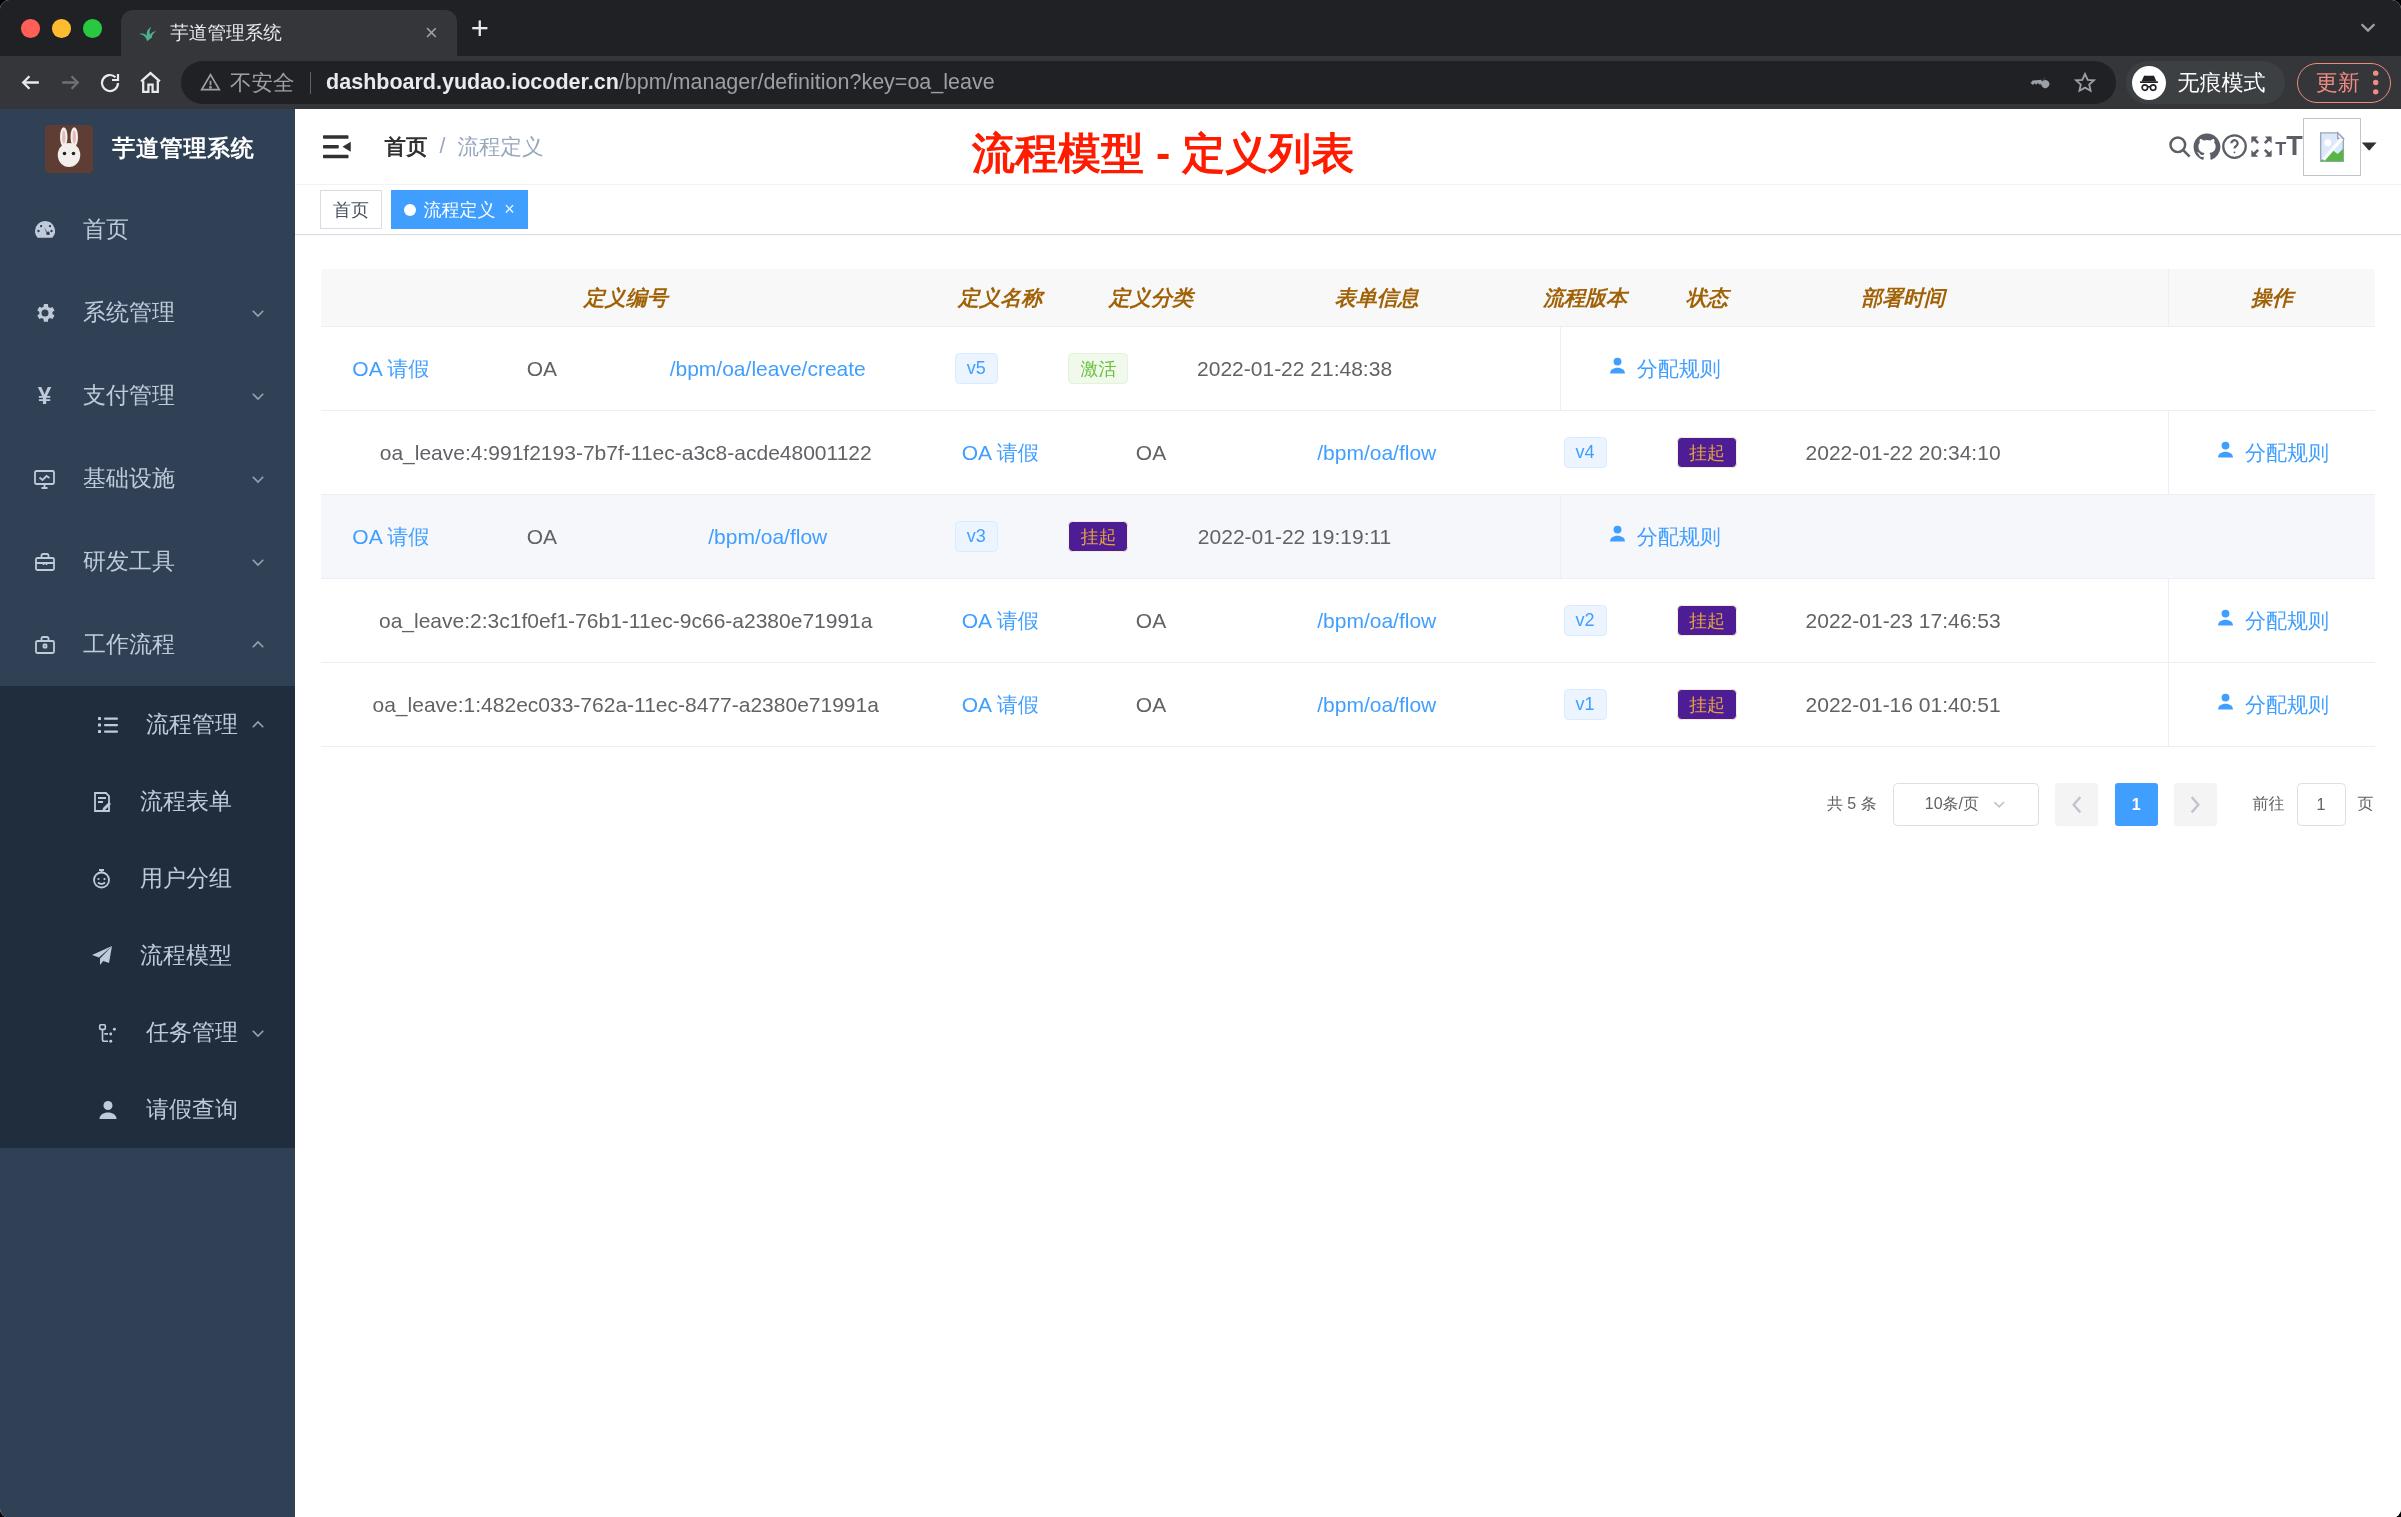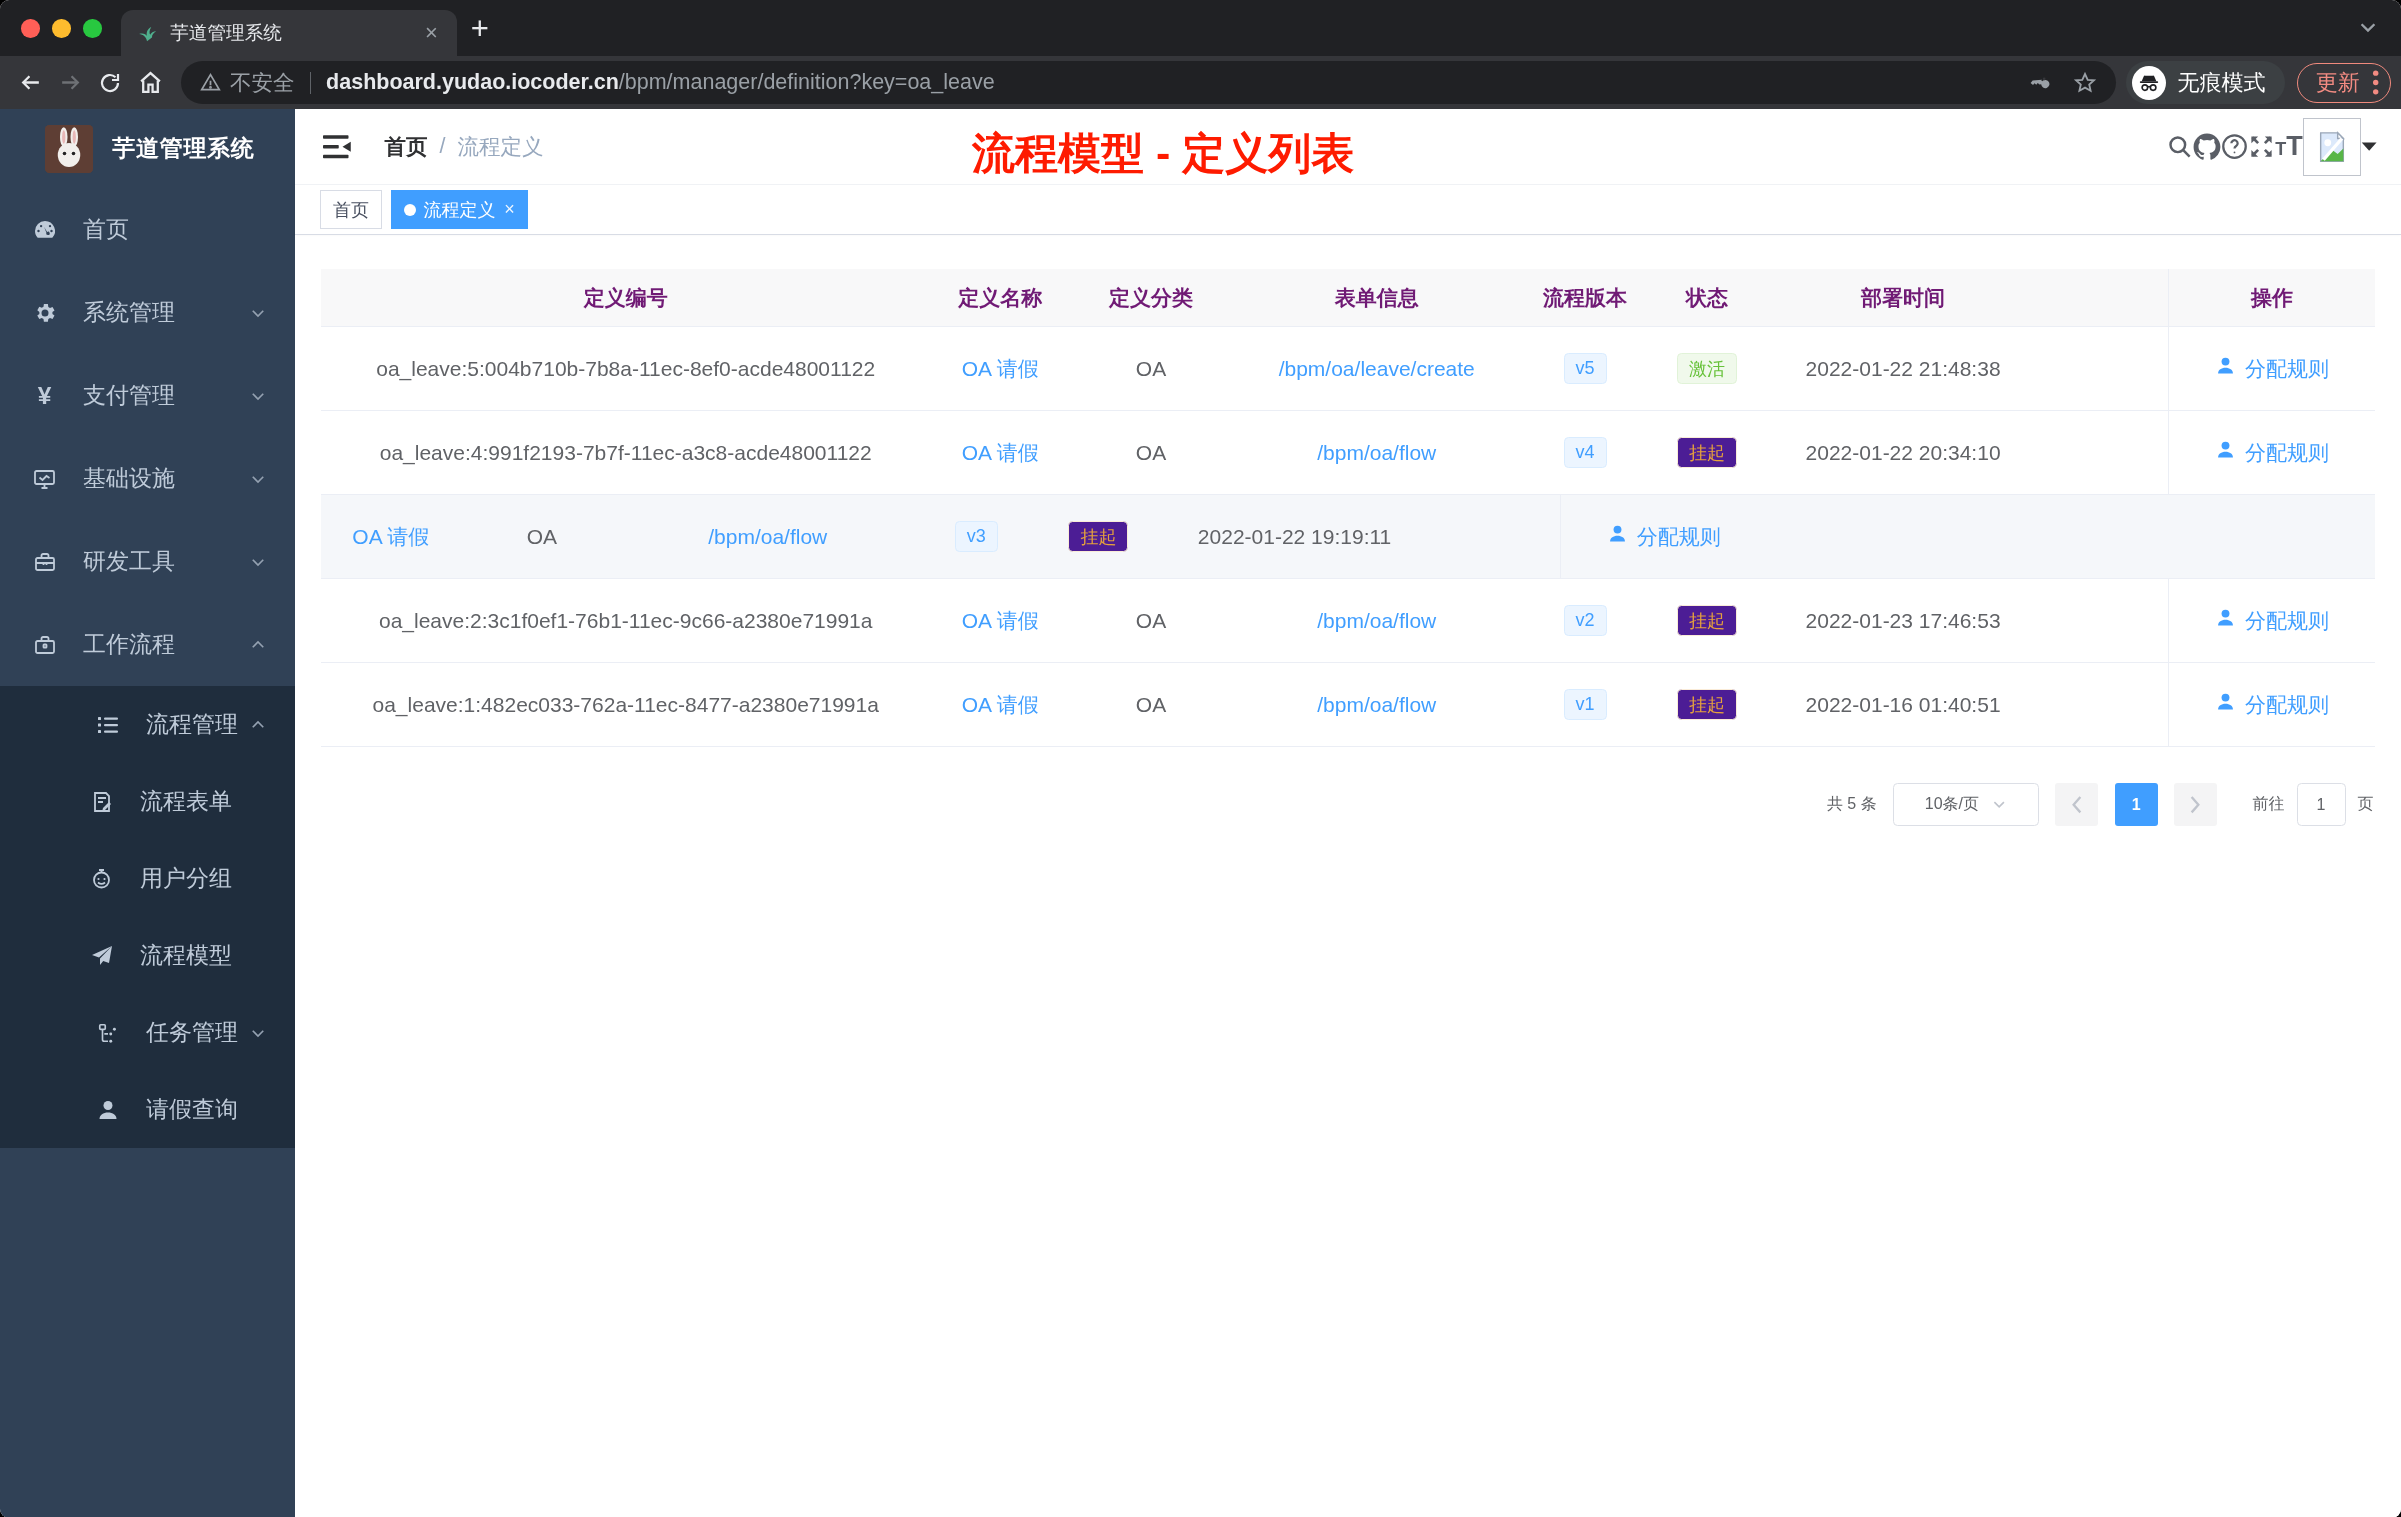--- a/index.html
+++ b/index.html
@@ -63,21 +63,21 @@
 
   .tags-bar { height:50px; border-bottom:0.7px solid #d8dce5; display:flex; align-items:center; padding:0 25px; gap:9px; background:#fff; box-shadow:0 0.7px 2.2px rgba(0,21,41,.04); }
   .tag { height:39px; border:0.7px solid #d8dce5; background:#fff; color:#495060; font-size:18px; display:flex; align-items:center; padding:0 12px; gap:7.4px; cursor:pointer; }
   .tag.active { background:#409eff; border-color:#409eff; color:#fff; }
   .tag .dot { width:12px; height:12px; border-radius:50%; background:#fff; }
   .tag .close { font-size:18px; opacity:.9; padding-left:1.5px; }
 
   .content { flex:1; padding:34px 26px 0 26px; }
   .tbl { width:100%; font-size:21px; color:#606266; }
   .trow { display:flex; align-items:center; border-bottom:0.7px solid #ebeef5; }
-  .thead { height:58px; background:#f8f8f9; color:#701a75; font-weight:600; }
+  .thead { height:58px; background:#f8f8f9; color:#a16207; font-weight:600;font-style:italic; }
   .tbody-row { height:84px; background:#fff; }
   .tbody-row.highlight { background:#f5f7fa; }
   .tc { text-align:center; display:flex; align-items:center; justify-content:center; height:100%; overflow:hidden; }
   .c1{width:29.7%;} .c2{width:6.8%;} .c3{width:7.9%;} .c4{width:14.1%;} .c5{width:6.2%;}
   .c6{width:5.7%;} .c7{width:13.4%;} .c7b{width:6.2%;} .c8{width:10.1%; border-left:0.7px solid #ebeef5;}
   .link { color:#409eff; cursor:pointer; }
   .badge { display:inline-flex; align-items:center; justify-content:center; height:31px; padding:0 11px; border-radius:4.5px; font-size:18px; border:0.7px solid transparent; }
   .badge.version { background:#ecf5ff; border-color:#d9ecff; color:#409eff; }
   .badge.success { background:#f0f9eb; border-color:#e1f3d8; color:#67c23a; }
   .badge.warning { background:#4c1d95; border-color:#faecd8; color:#e6a23c; }
@@ -445,21 +445,20 @@
               <div class="tc c2">定义名称</div>
               <div class="tc c3">定义分类</div>
               <div class="tc c4">表单信息</div>
               <div class="tc c5">流程版本</div>
               <div class="tc c6">状态</div>
               <div class="tc c7">部署时间</div>
               <div class="tc c7b"></div>
               <div class="tc c8">操作</div>
             </div>
             <div class="trow tbody-row">
-              <div class="tc c1">oa_leave:5:004b710b-7b8a-11ec-8ef0-acde48001122</div>
               <div class="tc c2">
                 <span class="link">OA 请假</span>
               </div>
               <div class="tc c3">OA</div>
               <div class="tc c4">
                 <span class="link">/bpm/oa/leave/create</span>
               </div>
               <div class="tc c5">
                 <span class="badge version">v5</span>
               </div>

